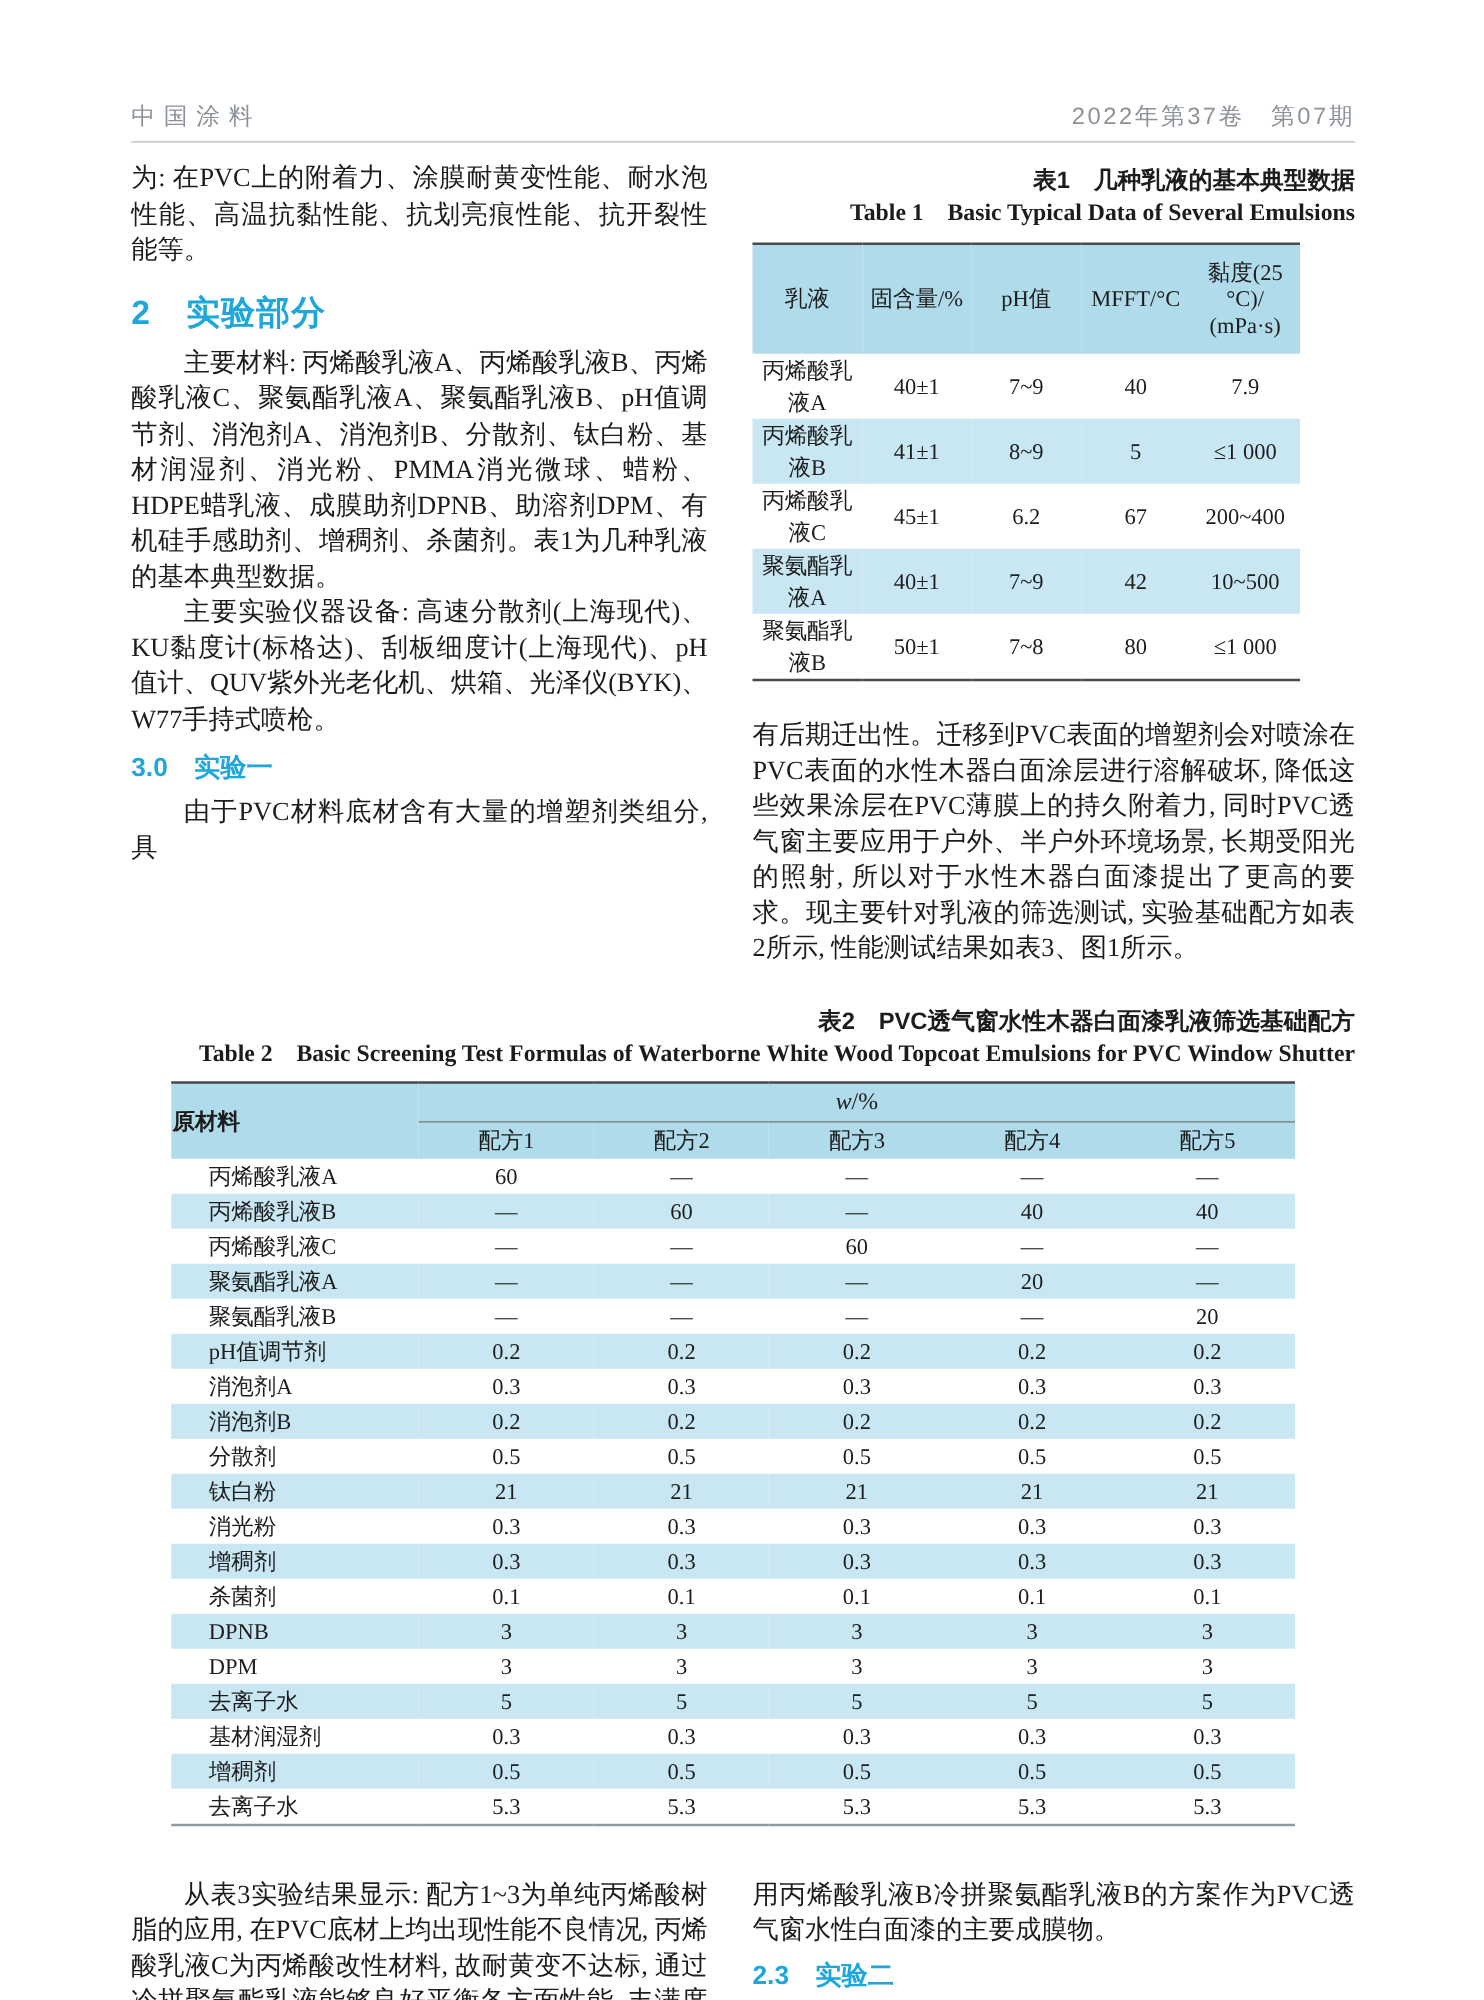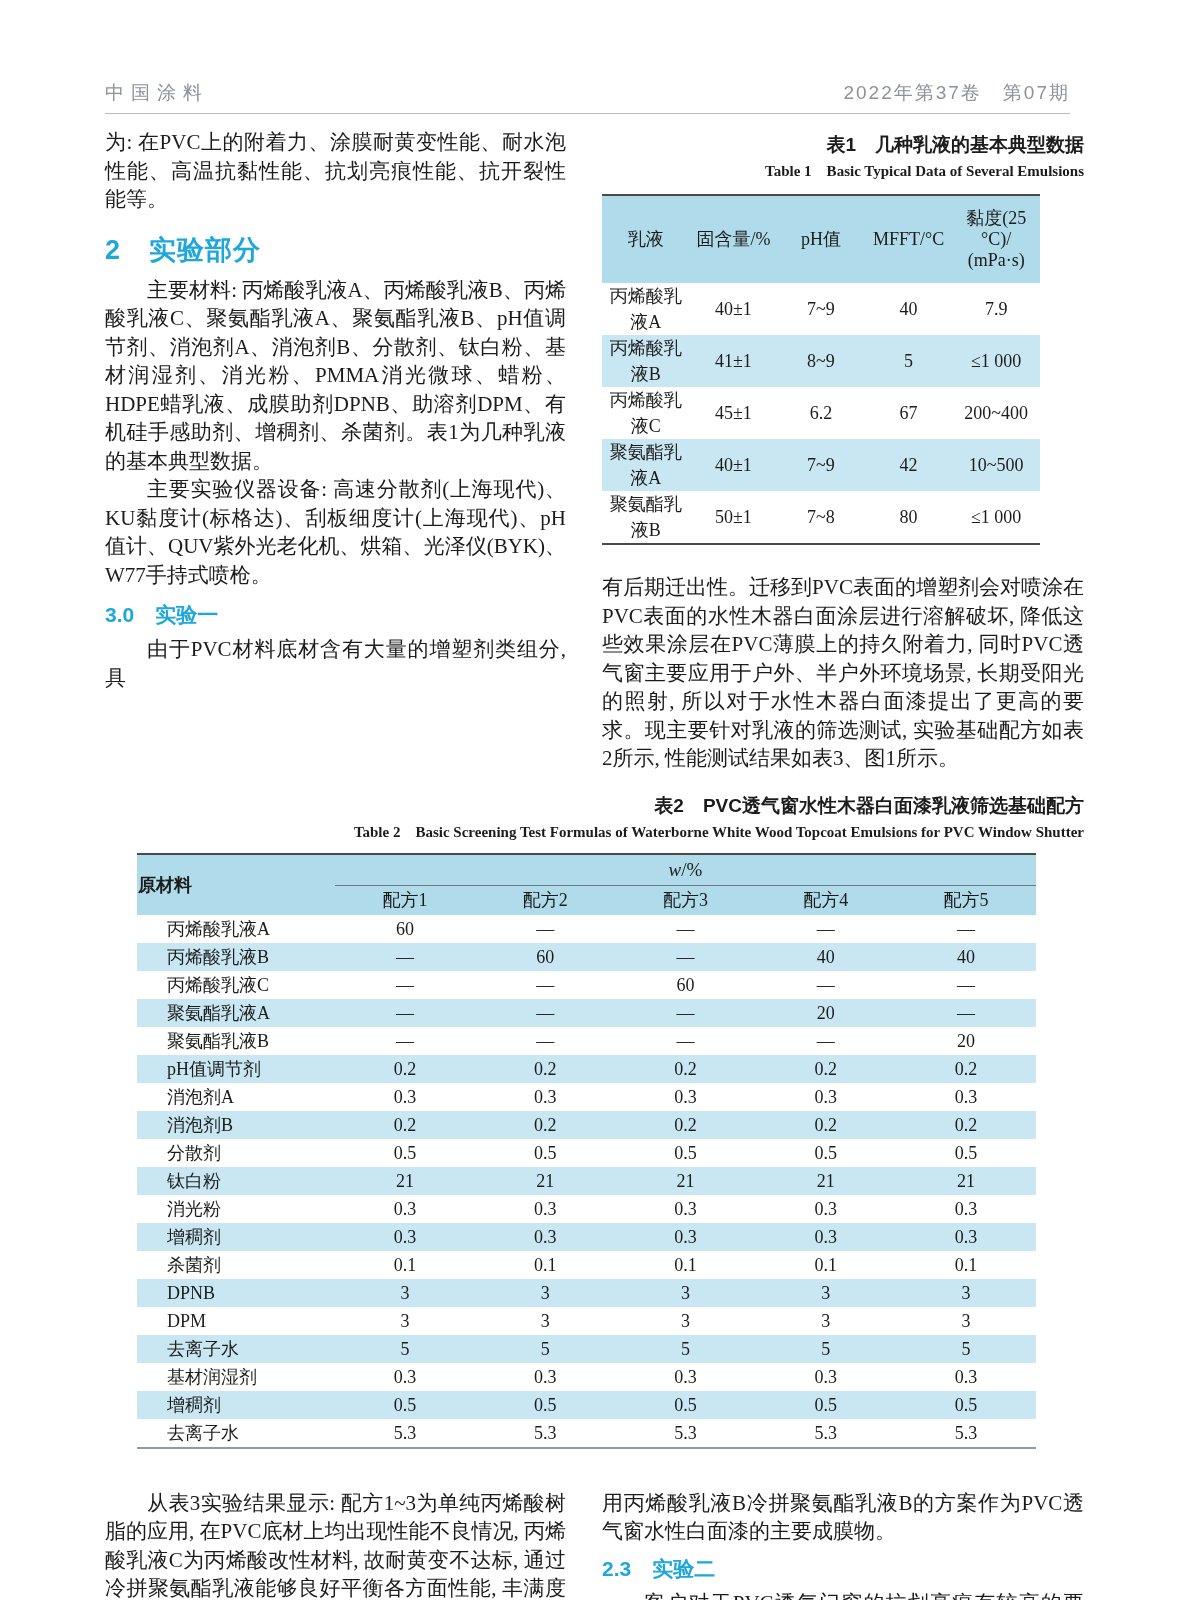--- a/index.html
+++ b/index.html
@@ -14,21 +14,21 @@
     --footer-bar:#2b5c8f;
     --footer-gray:#848e96;
   }
   html,body{margin:0;padding:0;background:#ffffff;}
   .page{
     position:relative;width:1187px;height:1600px;background:#fff;overflow:hidden;
     font-family:"Liberation Serif","DejaVu Serif",serif;color:var(--ink);
   }
   
   .runhead{
-    position:absolute;left:105px;right:117px;top:80px;
+    position:absolute;left:105px;right:103px;top:80px;
     display:flex;justify-content:space-between;align-items:flex-end;
     border-bottom:1px solid var(--rule);padding-bottom:7px;
     color:var(--hdr-gray);font-size:19px;
     font-family:"Liberation Sans","DejaVu Sans",sans-serif;
   }
   .runhead .jname{letter-spacing:7px;}
   .runhead .issue{letter-spacing:2px;}
   
   .content{position:absolute;top:128px;left:105px;width:979px;}
   .cols{display:flex;gap:36px;}
@@ -44,38 +44,38 @@
     font-family:"Liberation Sans","DejaVu Sans",sans-serif;color:var(--accent);
     font-size:21px;line-height:27px;margin:9px 0 7px;font-weight:bold;
   }
   h3.mt{margin-top:12px;}
   
   .tcap{text-align:right;}
   .tcap-cn{
     font-family:"Liberation Sans","DejaVu Sans",sans-serif;
     font-weight:bold;font-size:19px;line-height:26px;
   }
-  .tcap-en{font-weight:bold;font-size:15px;line-height:26px;}
+  .tcap-en{font-weight:bold;font-size:19px;line-height:26px;}
   .t1cap{margin-top:4px;}
   
   table.t1{
     width:438px;margin-top:10px;border-collapse:collapse;table-layout:fixed;
     font-size:18px;text-align:center;
     border-top:2px solid var(--tbl-line);border-bottom:2px solid var(--tbl-line);
   }
   .t1 thead th{
     background:var(--thbg);font-weight:normal;padding:12px 1px;
     line-height:21px;white-space:pre-line;height:42px;vertical-align:middle;
   }
   .t1 tbody td{height:26px;padding:0 1px;line-height:26px;}
   .t1 tbody tr:nth-child(even){background:var(--stripe);}
   
   .after-t1{margin-top:28px;}
   
-  .t2cap{margin-top:20px;}
+  .t2cap{margin-top:32px;}
   table.t2{
     width:899px;margin:8px 48px 0 32px;border-collapse:collapse;table-layout:fixed;
     font-size:18px;text-align:center;
     border-top:2px solid var(--tbl-line);border-bottom:2px solid #8f9aa1;
   }
   .t2 thead th{background:var(--thbg);font-weight:normal;vertical-align:middle;}
   .t2 th.t2-mat{width:198px;text-align:left;font-weight:bold;}
   .t2 th.t2-w{height:28px;border-bottom:1px solid #6d767c;font-size:19px;}
   .t2 th.t2-w .wsym{font-style:italic;font-family:"Liberation Serif",serif;}
   .t2 thead th.fh{height:27px;}

